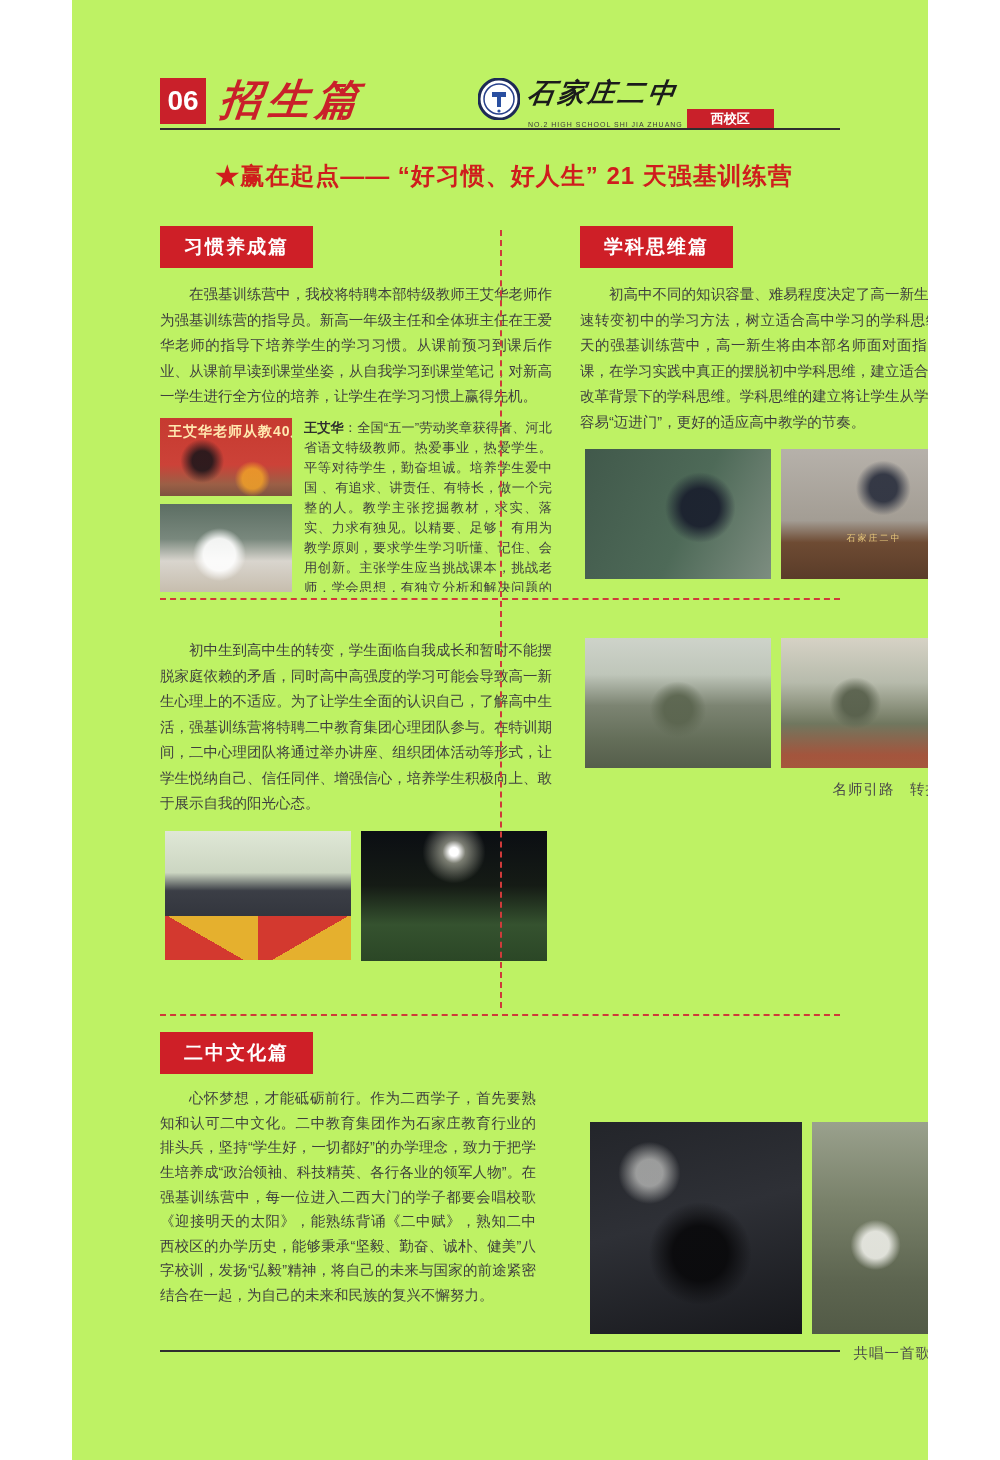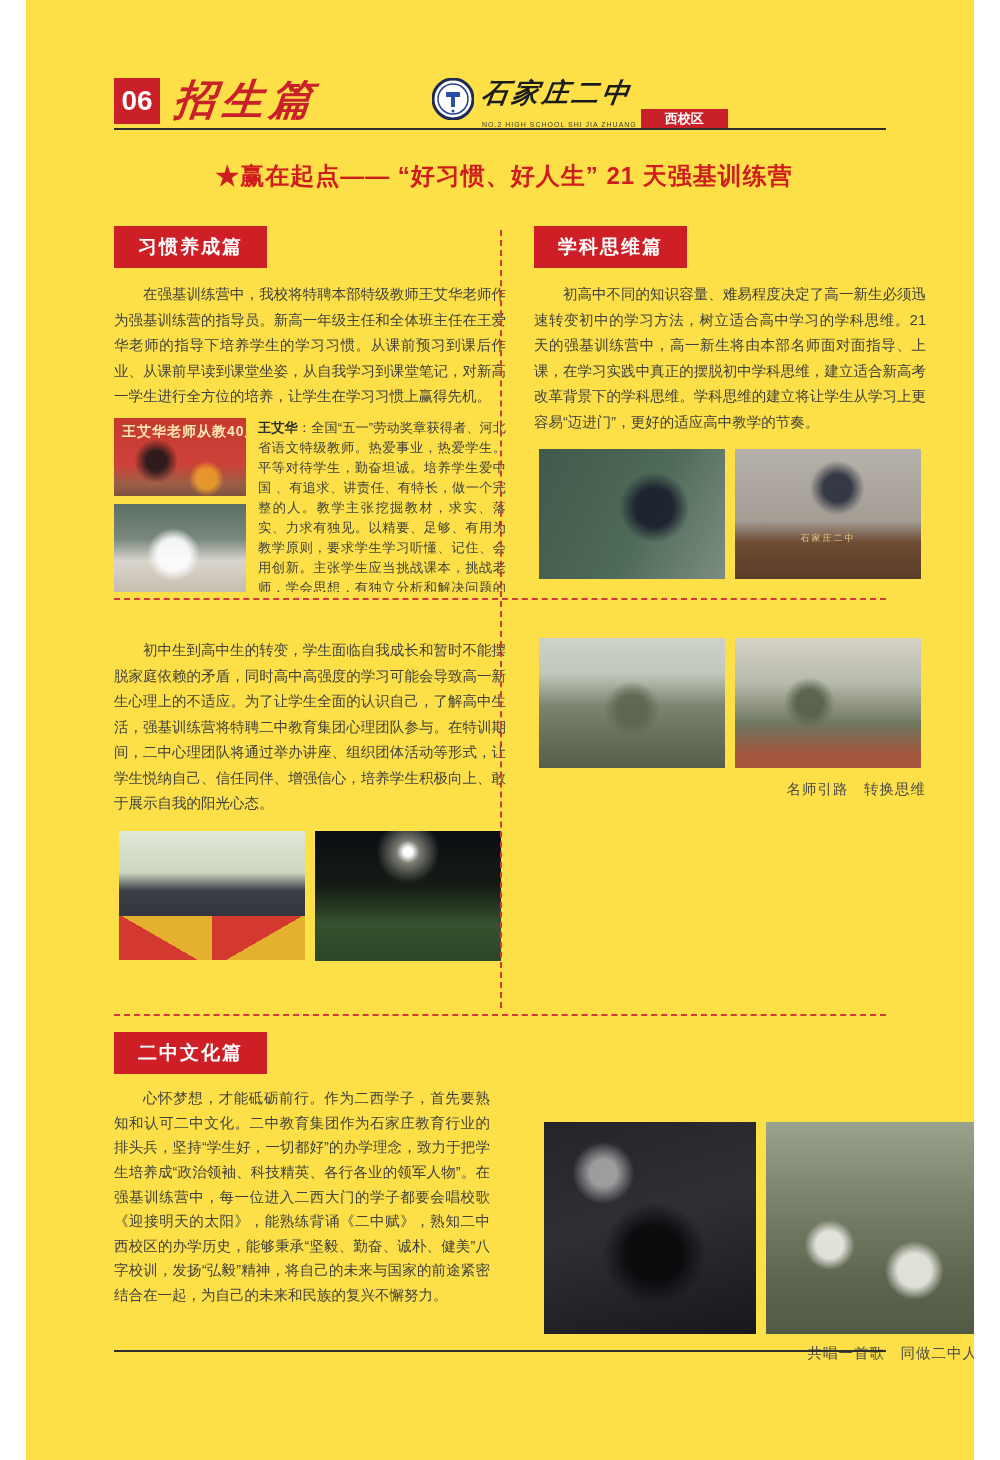--- a/index.html
+++ b/index.html
@@ -1,20 +1,20 @@
 <!DOCTYPE html>
 <html lang="zh"><head>
 <meta charset="utf-8">
 <style>
   * { margin:0; padding:0; box-sizing:border-box; }
   html,body { background:#ffffff; }
   body { font-family:"Liberation Sans", sans-serif; }
   .page {
-    position:relative; width:948px; height:1460px; margin:0 auto;
-    background:#fde047; overflow:hidden; color:#3c3c3c;
+    position:relative; width:856px; height:1460px; margin:0 auto;
+    background:#bef264; overflow:hidden; color:#3c3c3c;
   }
 
   
   .header { position:absolute; left:88px; right:88px; top:76px; height:54px;
     border-bottom:2px solid #2e2e2e; }
   .pageno {
     position:absolute; left:0; top:2px; width:46px; height:46px; background:#c9202a;
     color:#fff; font-size:28px; font-weight:bold; text-align:center; line-height:46px;
   }
   .section-tag {

